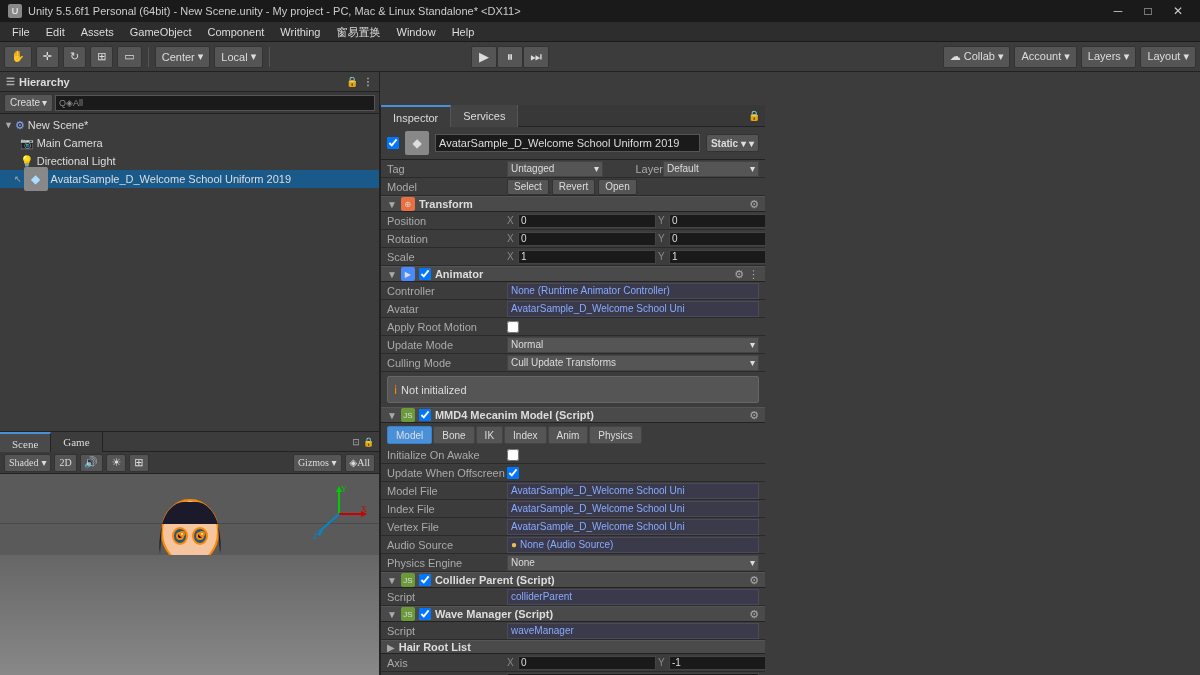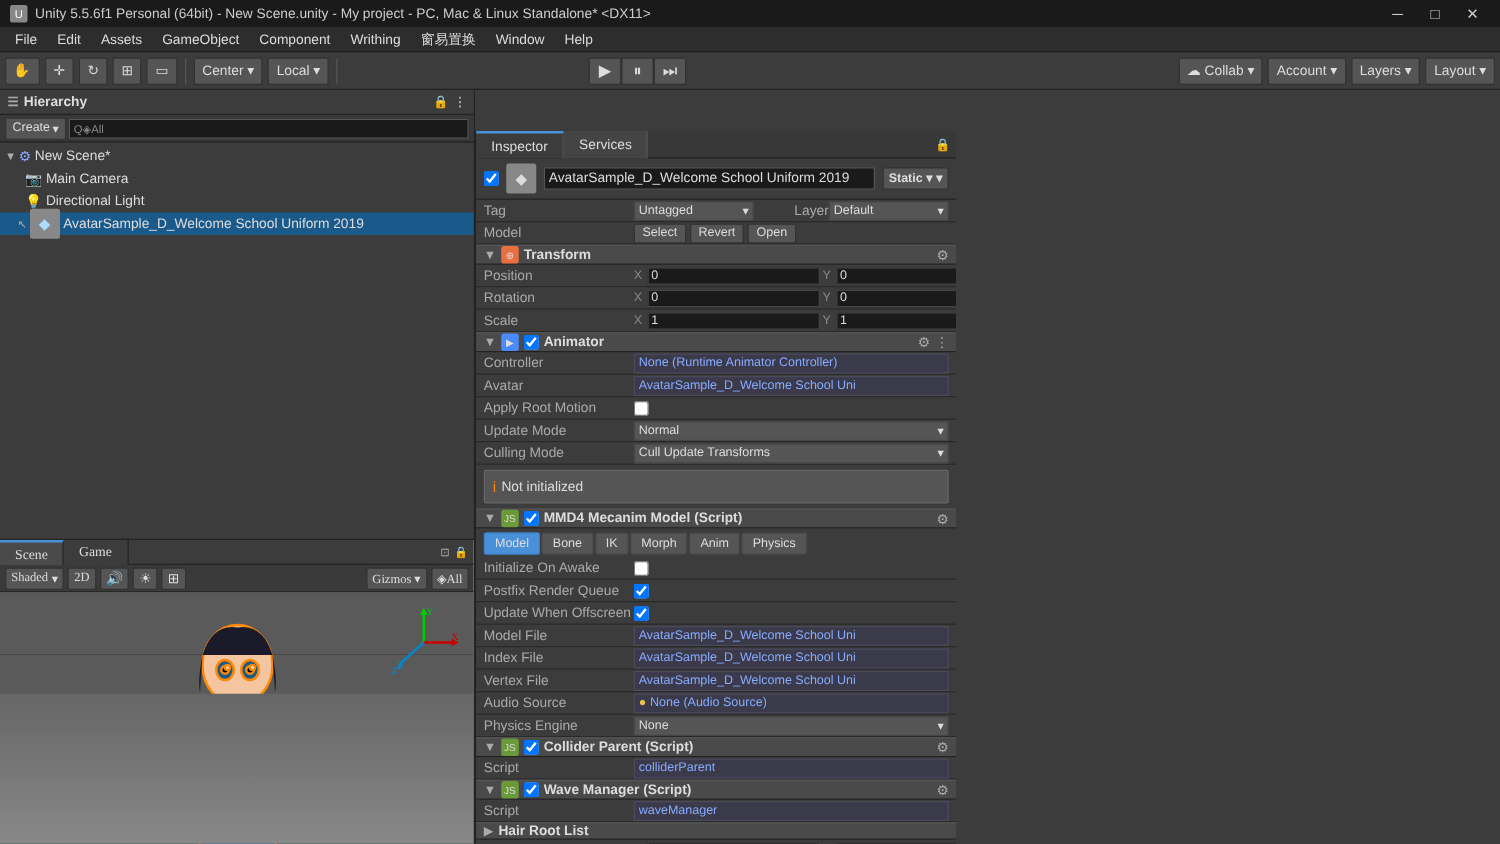--- a/index.html
+++ b/index.html
@@ -492,32 +492,28 @@
       <div class="component-icon script">JS</div>
       <input type="checkbox" checked="" class="component-checkbox" style="">
       <span class="component-title">MMD4 Mecanim Model (Script)</span>
       <span class="component-gear">⚙</span>
     </div>
 
     <div class="mmd-tabs">
       <div class="mmd-tab active">Model</div>
       <div class="mmd-tab">Bone</div>
       <div class="mmd-tab">IK</div>
-      <div class="mmd-tab">Morph</div>
+      <div class="mmd-tab">Index</div>
       <div class="mmd-tab">Anim</div>
       <div class="mmd-tab">Physics</div>
     </div>
 
     <div class="inspector-row">
       <span class="inspector-label">Initialize On Awake</span>
       <input type="checkbox" class="cb" style="">
-    </div>
-    <div class="inspector-row">
-      <span class="inspector-label">Postfix Render Queue</span>
-      <input type="checkbox" checked="" class="cb" style="">
     </div>
     <div class="inspector-row">
       <span class="inspector-label">Update When Offscreen</span>
       <input type="checkbox" checked="" class="cb" style="">
     </div>
     <div class="inspector-row">
       <span class="inspector-label">Model File</span>
       <div class="asset-ref">
         <span class="asset-ref-text">AvatarSample_D_Welcome School Uni</span>
       </div>

